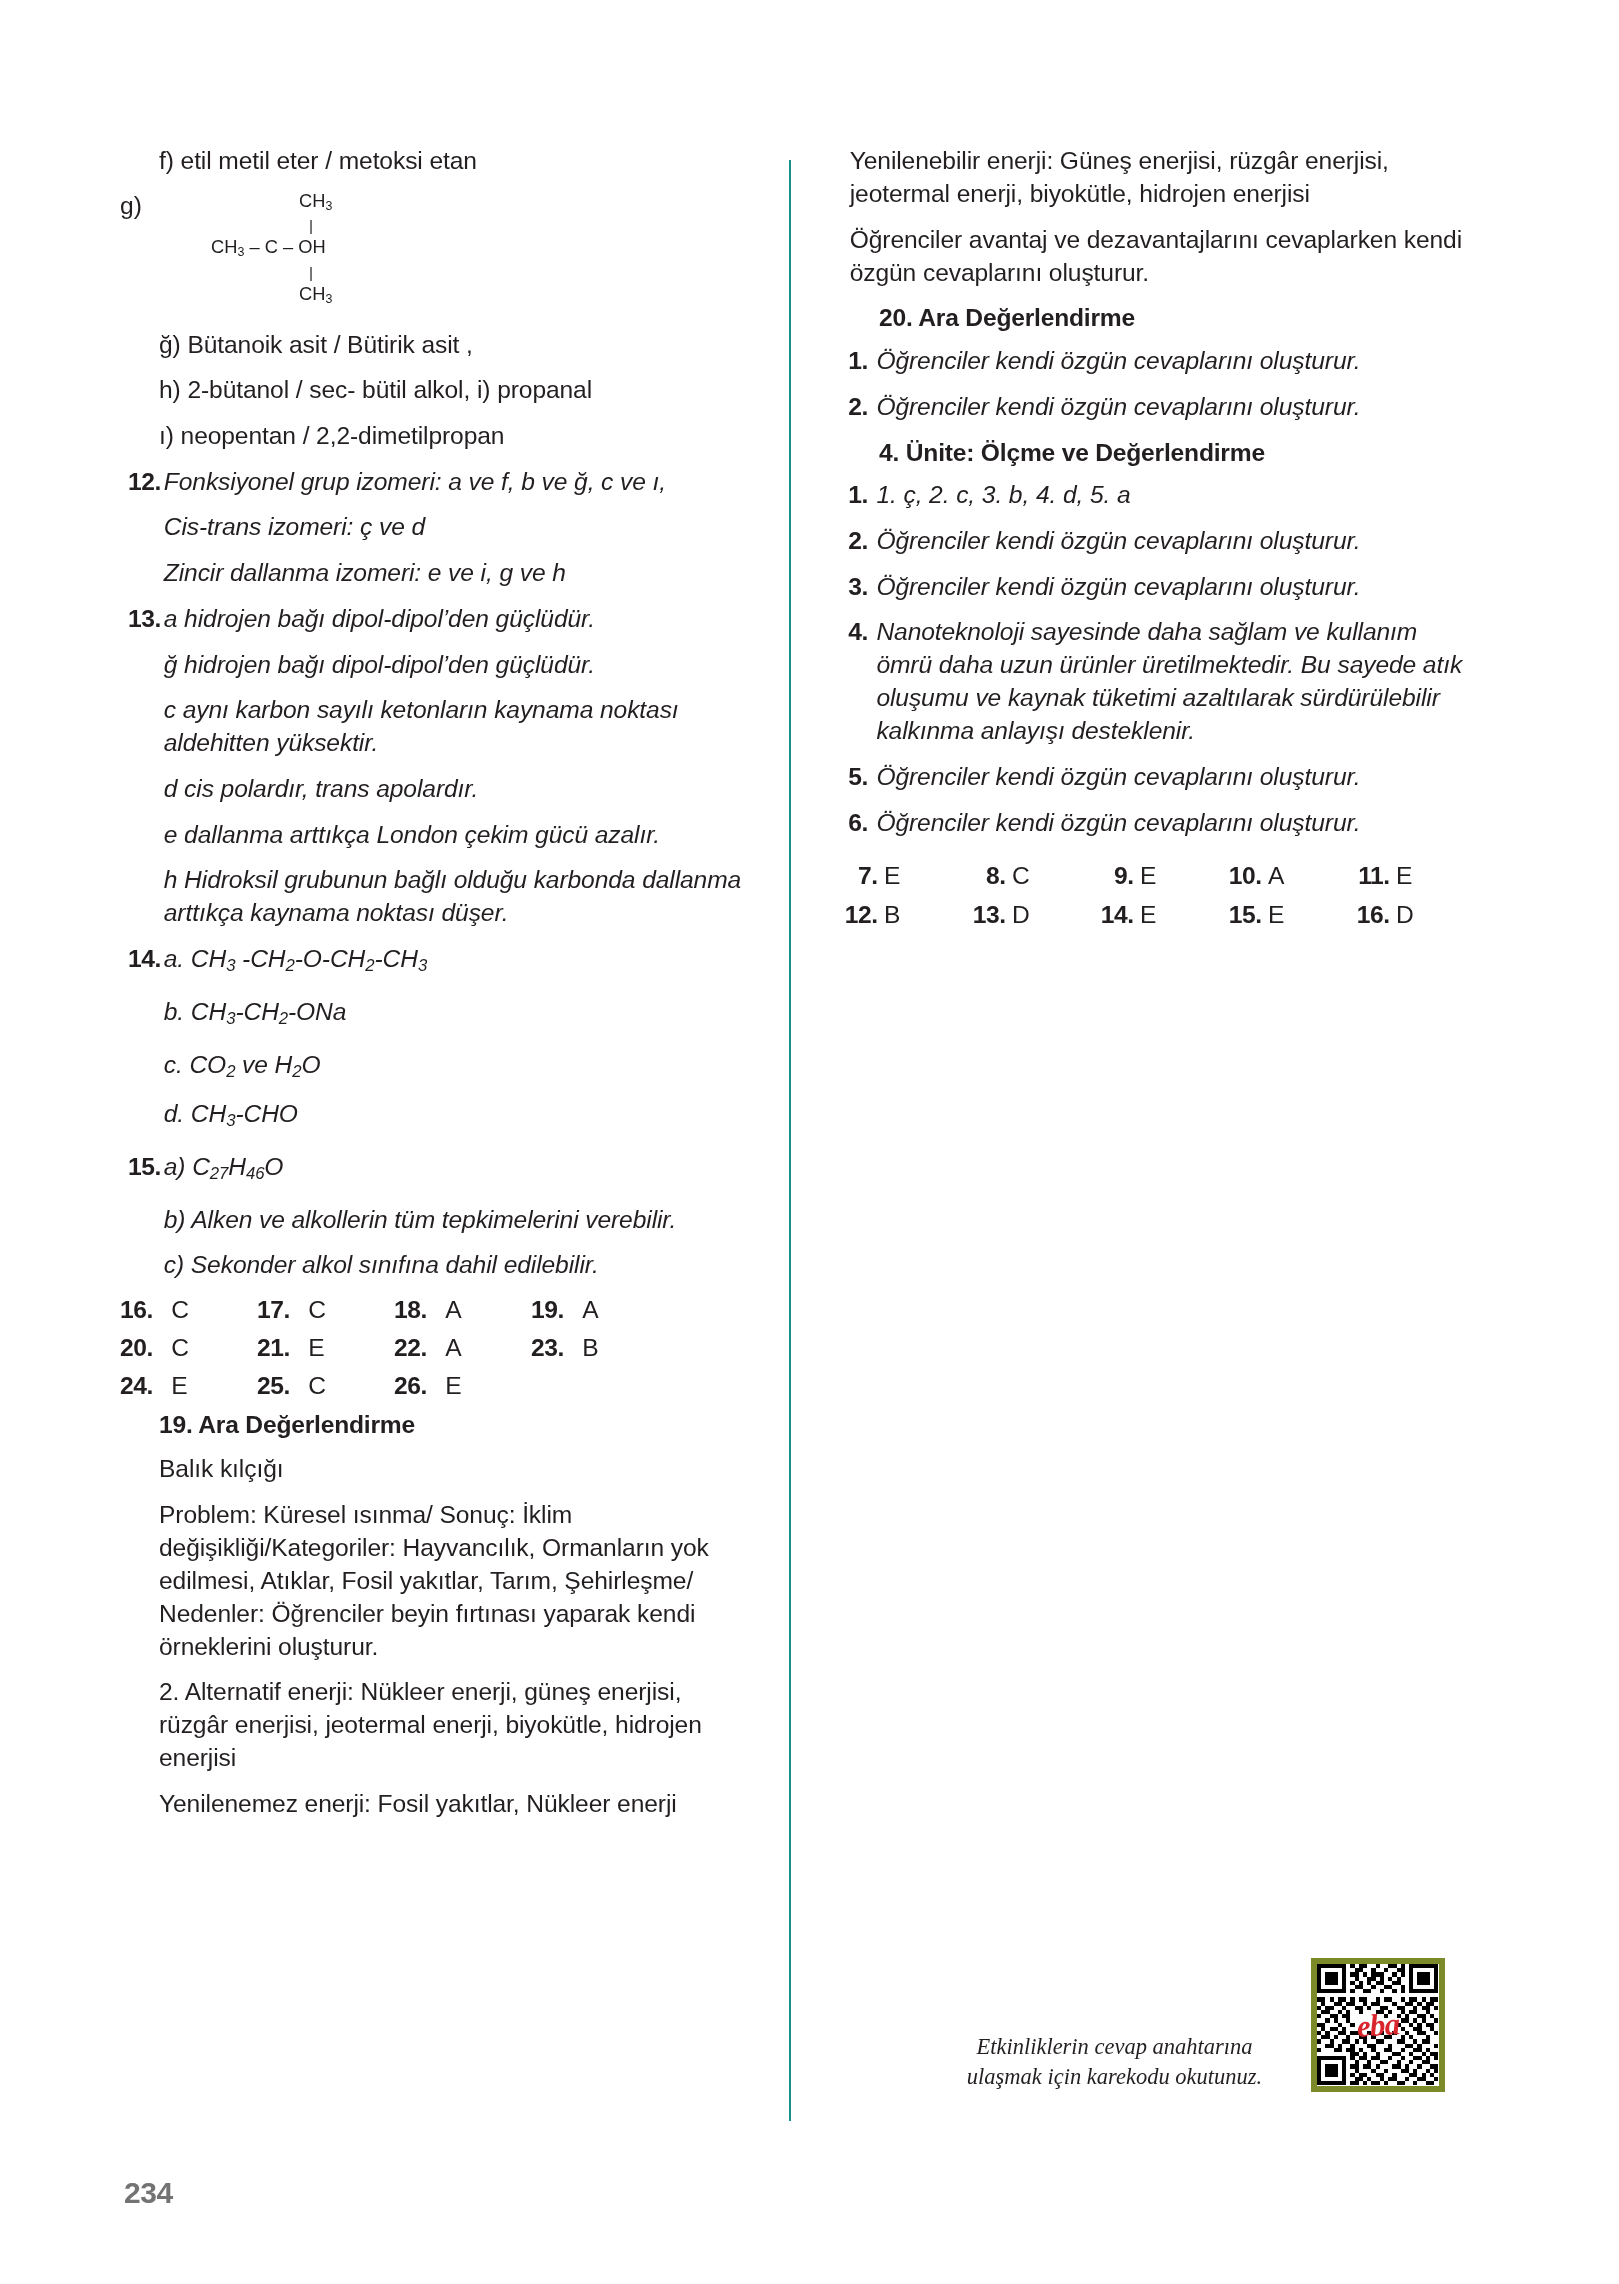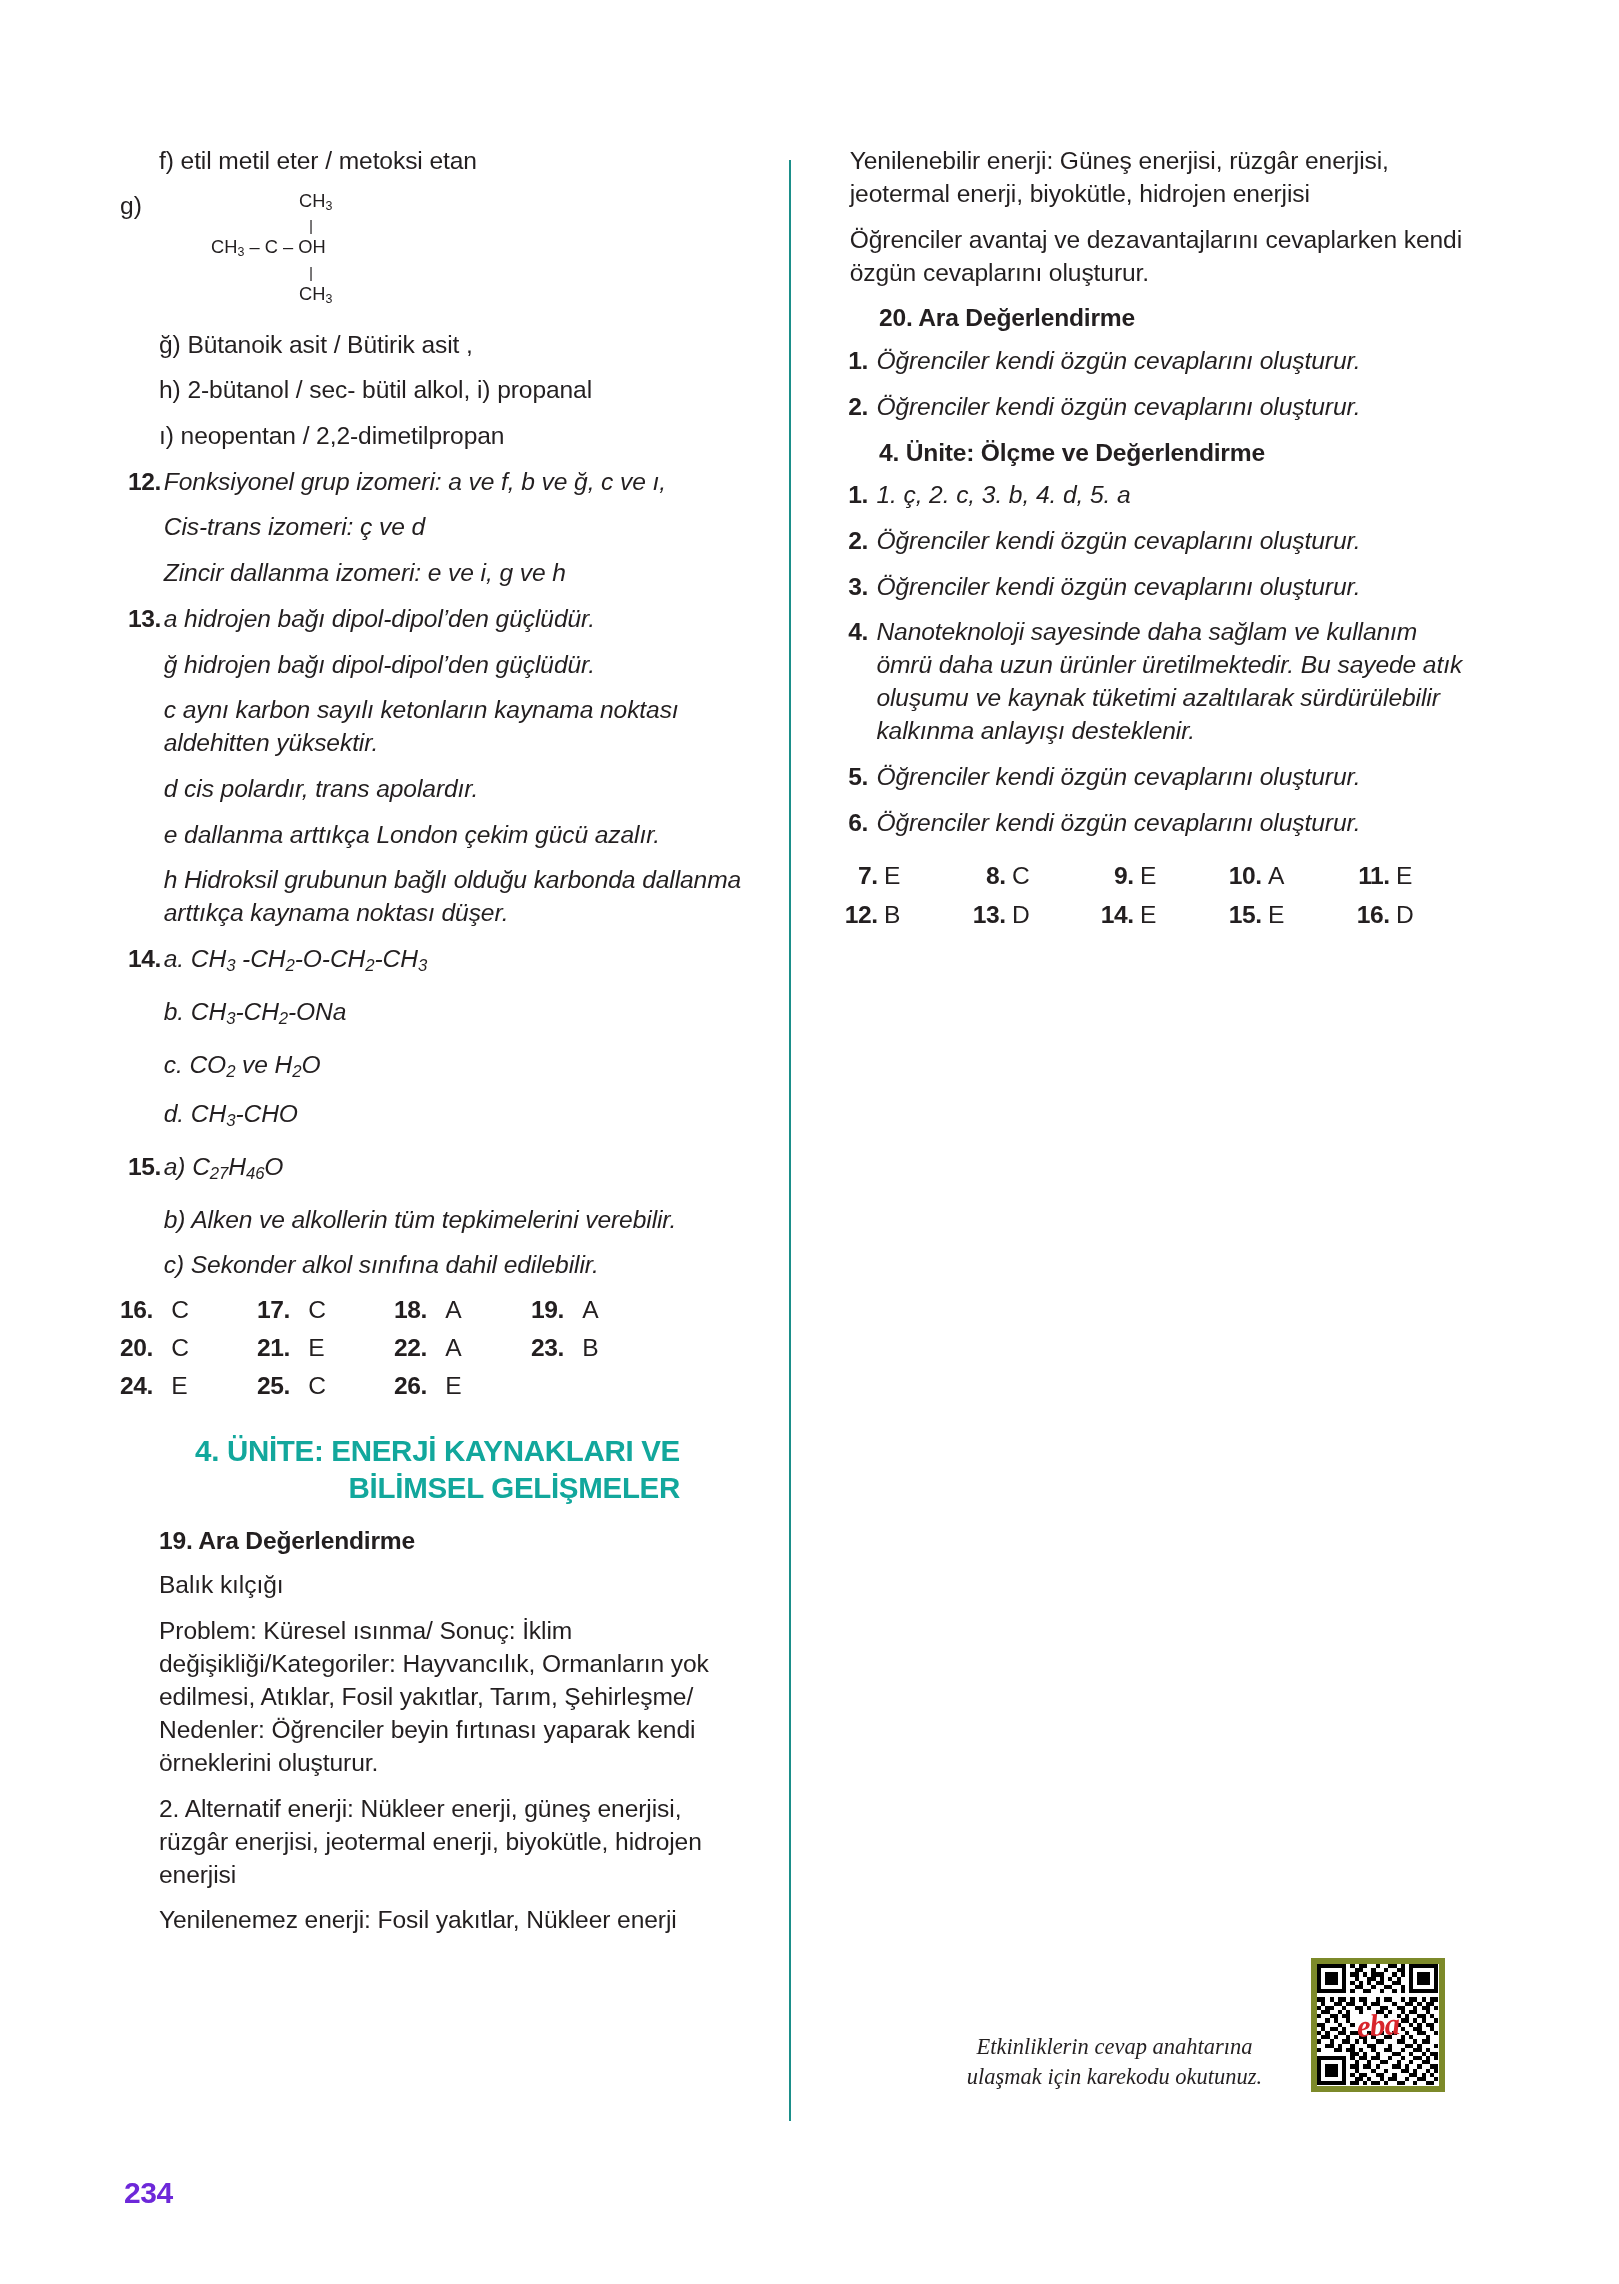--- a/index.html
+++ b/index.html
@@ -159,21 +159,21 @@
     font-size:31px;
     line-height:31px;
     letter-spacing:-0.7px;
   }
   .page-num{
     position:absolute;
     left:124px;top:2176px;
     font-size:30px;
     font-weight:bold;
     letter-spacing:-0.4px;
-    color:#6d28d9;
+    color:#737373;
   }
 </style>
 </head>
 <body>
 
 <div class="page">
 
   <div class="divider"></div>
 
   <div class="col col-left">
@@ -242,24 +242,20 @@
       <div class="acell"><span class="an">19.</span><span class="av">A</span></div>
       <div class="acell"><span class="an">20.</span><span class="av">C</span></div>
       <div class="acell"><span class="an">21.</span><span class="av">E</span></div>
       <div class="acell"><span class="an">22.</span><span class="av">A</span></div>
       <div class="acell"><span class="an">23.</span><span class="av">B</span></div>
       <div class="acell"><span class="an">24.</span><span class="av">E</span></div>
       <div class="acell"><span class="an">25.</span><span class="av">C</span></div>
       <div class="acell"><span class="an">26.</span><span class="av">E</span></div>
     </div>
 
-    <div class="unit-head">
-      <span class="l1">4. ÜNİTE: ENERJİ KAYNAKLARI VE</span>
-      <span class="l2">BİLİMSEL GELİŞMELER</span>
-    </div>
 
     <div class="subhead">19. Ara Değerlendirme</div>
 
     <div class="p indent">Balık kılçığı</div>
     <div class="p indent">Problem: Küresel ısınma/ Sonuç: İklim değişikliği/Kategoriler: Hayvancılık, Ormanların yok edilmesi, Atıklar, Fosil yakıtlar, Tarım, Şehirleşme/ Nedenler: Öğrenciler beyin fırtınası yaparak kendi örneklerini oluşturur.</div>
     <div class="p indent">2. Alternatif enerji: Nükleer enerji, güneş enerjisi, rüzgâr enerjisi, jeotermal enerji, biyokütle, hidrojen enerjisi</div>
     <div class="p indent">Yenilenemez enerji: Fosil yakıtlar, Nükleer enerji</div>
 
   </div>
 

